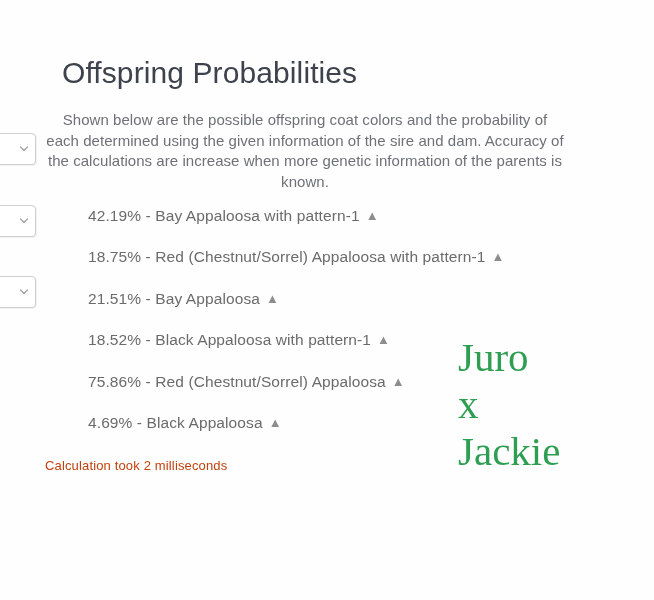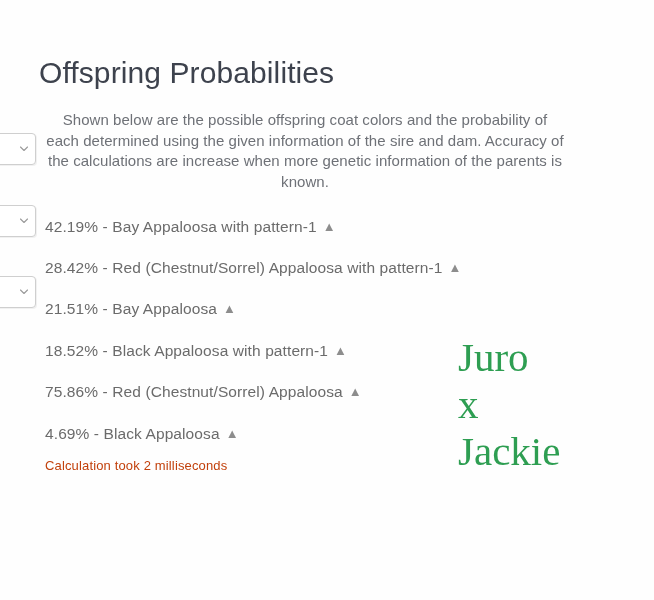--- a/index.html
+++ b/index.html
@@ -18,21 +18,21 @@
 
   #page {
     position: absolute;
     inset: 0;
     background: #fefefe;
   }
 
   
   .page-title {
     position: absolute;
-    left: 39px;
+    left: 62px;
     top: 54px;
     font-size: 30px;
     font-weight: 300;
     letter-spacing: 0.1px;
     color: #3d424d;
     line-height: 1.25;
     white-space: nowrap;
   }
 
   
@@ -79,26 +79,27 @@
   
   .prob-list {
     position: absolute;
     left: 45px;
     top: 206px;
     width: 520px;
   }
   .prob-row {
     height: 41.4px;
     display: flex;
-    align-items: center;
+    align-items: flex-start;
     font-size: 15.5px;
     color: #6b6b6b;
     letter-spacing: 0.1px;
     white-space: nowrap;
     line-height: 20px;
+    margin-left: 43px;
   }
   .prob-row .prob-text { }
   .prob-row .tri {
     margin-left: 6px;
     color: #8d8d8d;
     font-size: 13px;
     line-height: 20px;
   }
 
   
@@ -160,21 +161,21 @@
   </div>
 
   <div class="prob-list">
 
     <div class="prob-row">
       <span class="prob-text">42.19% - Bay Appaloosa with pattern-1</span>
       <span class="tri">▲</span>
     </div>
 
     <div class="prob-row">
-      <span class="prob-text">28.42% - Red (Chestnut/Sorrel) Appaloosa with pattern-1</span>
+      <span class="prob-text">18.75% - Red (Chestnut/Sorrel) Appaloosa with pattern-1</span>
       <span class="tri">▲</span>
     </div>
 
     <div class="prob-row">
       <span class="prob-text">21.51% - Bay Appaloosa</span>
       <span class="tri">▲</span>
     </div>
 
     <div class="prob-row">
       <span class="prob-text">18.52% - Black Appaloosa with pattern-1</span>

